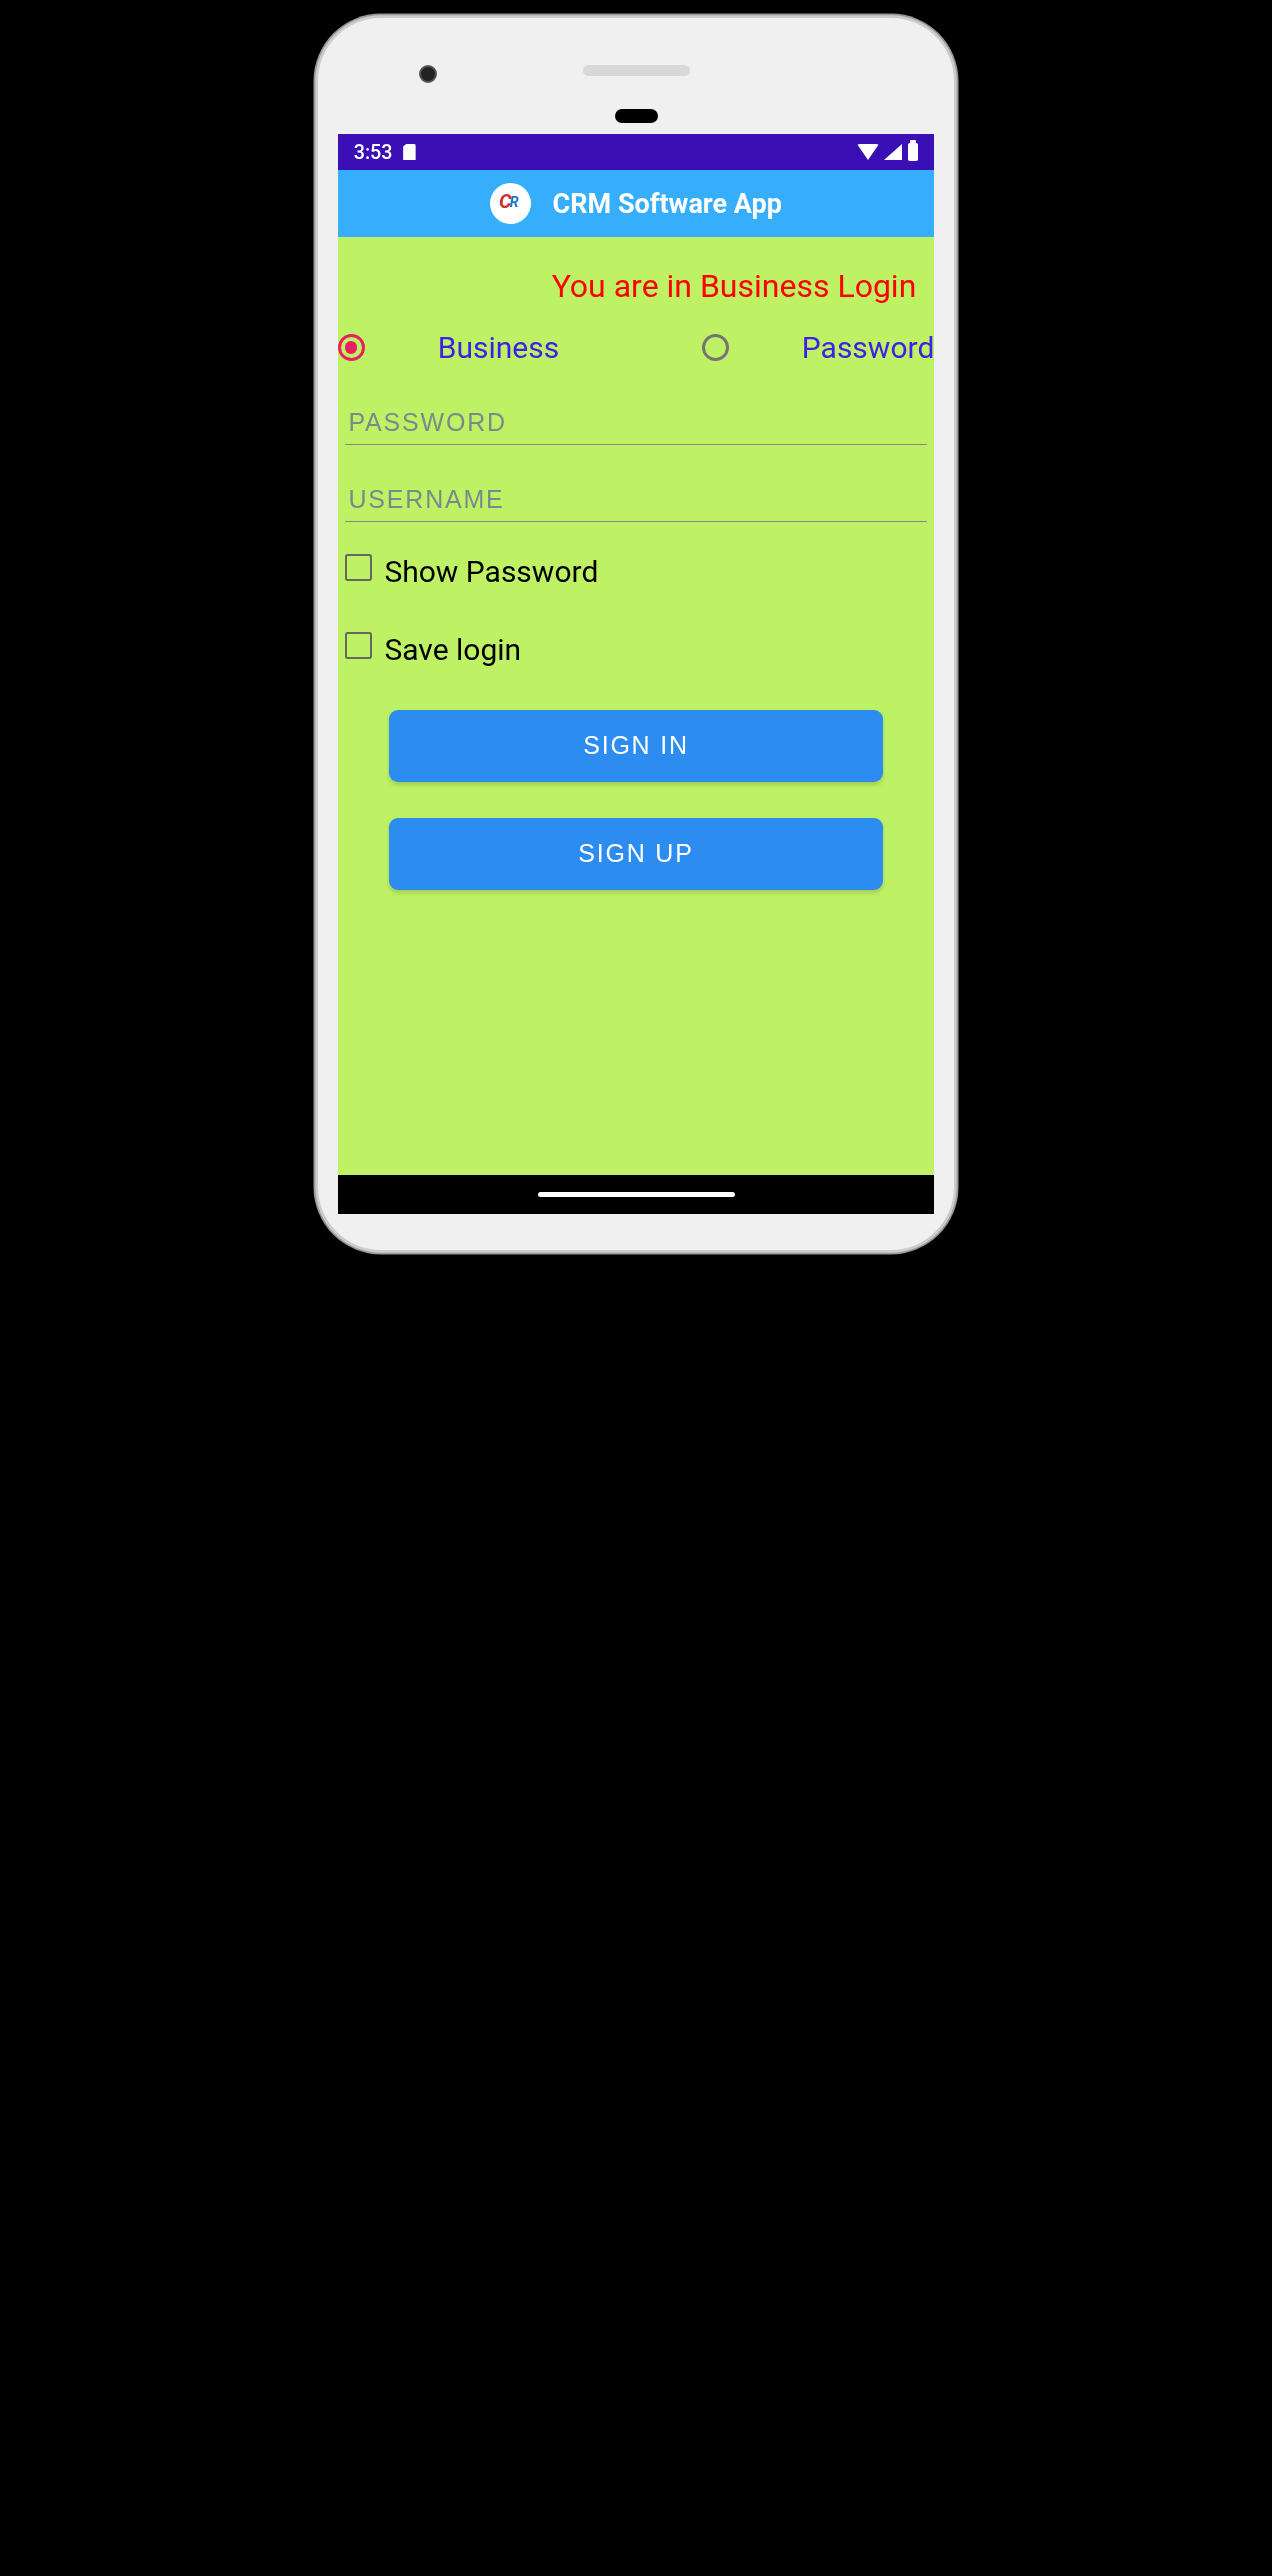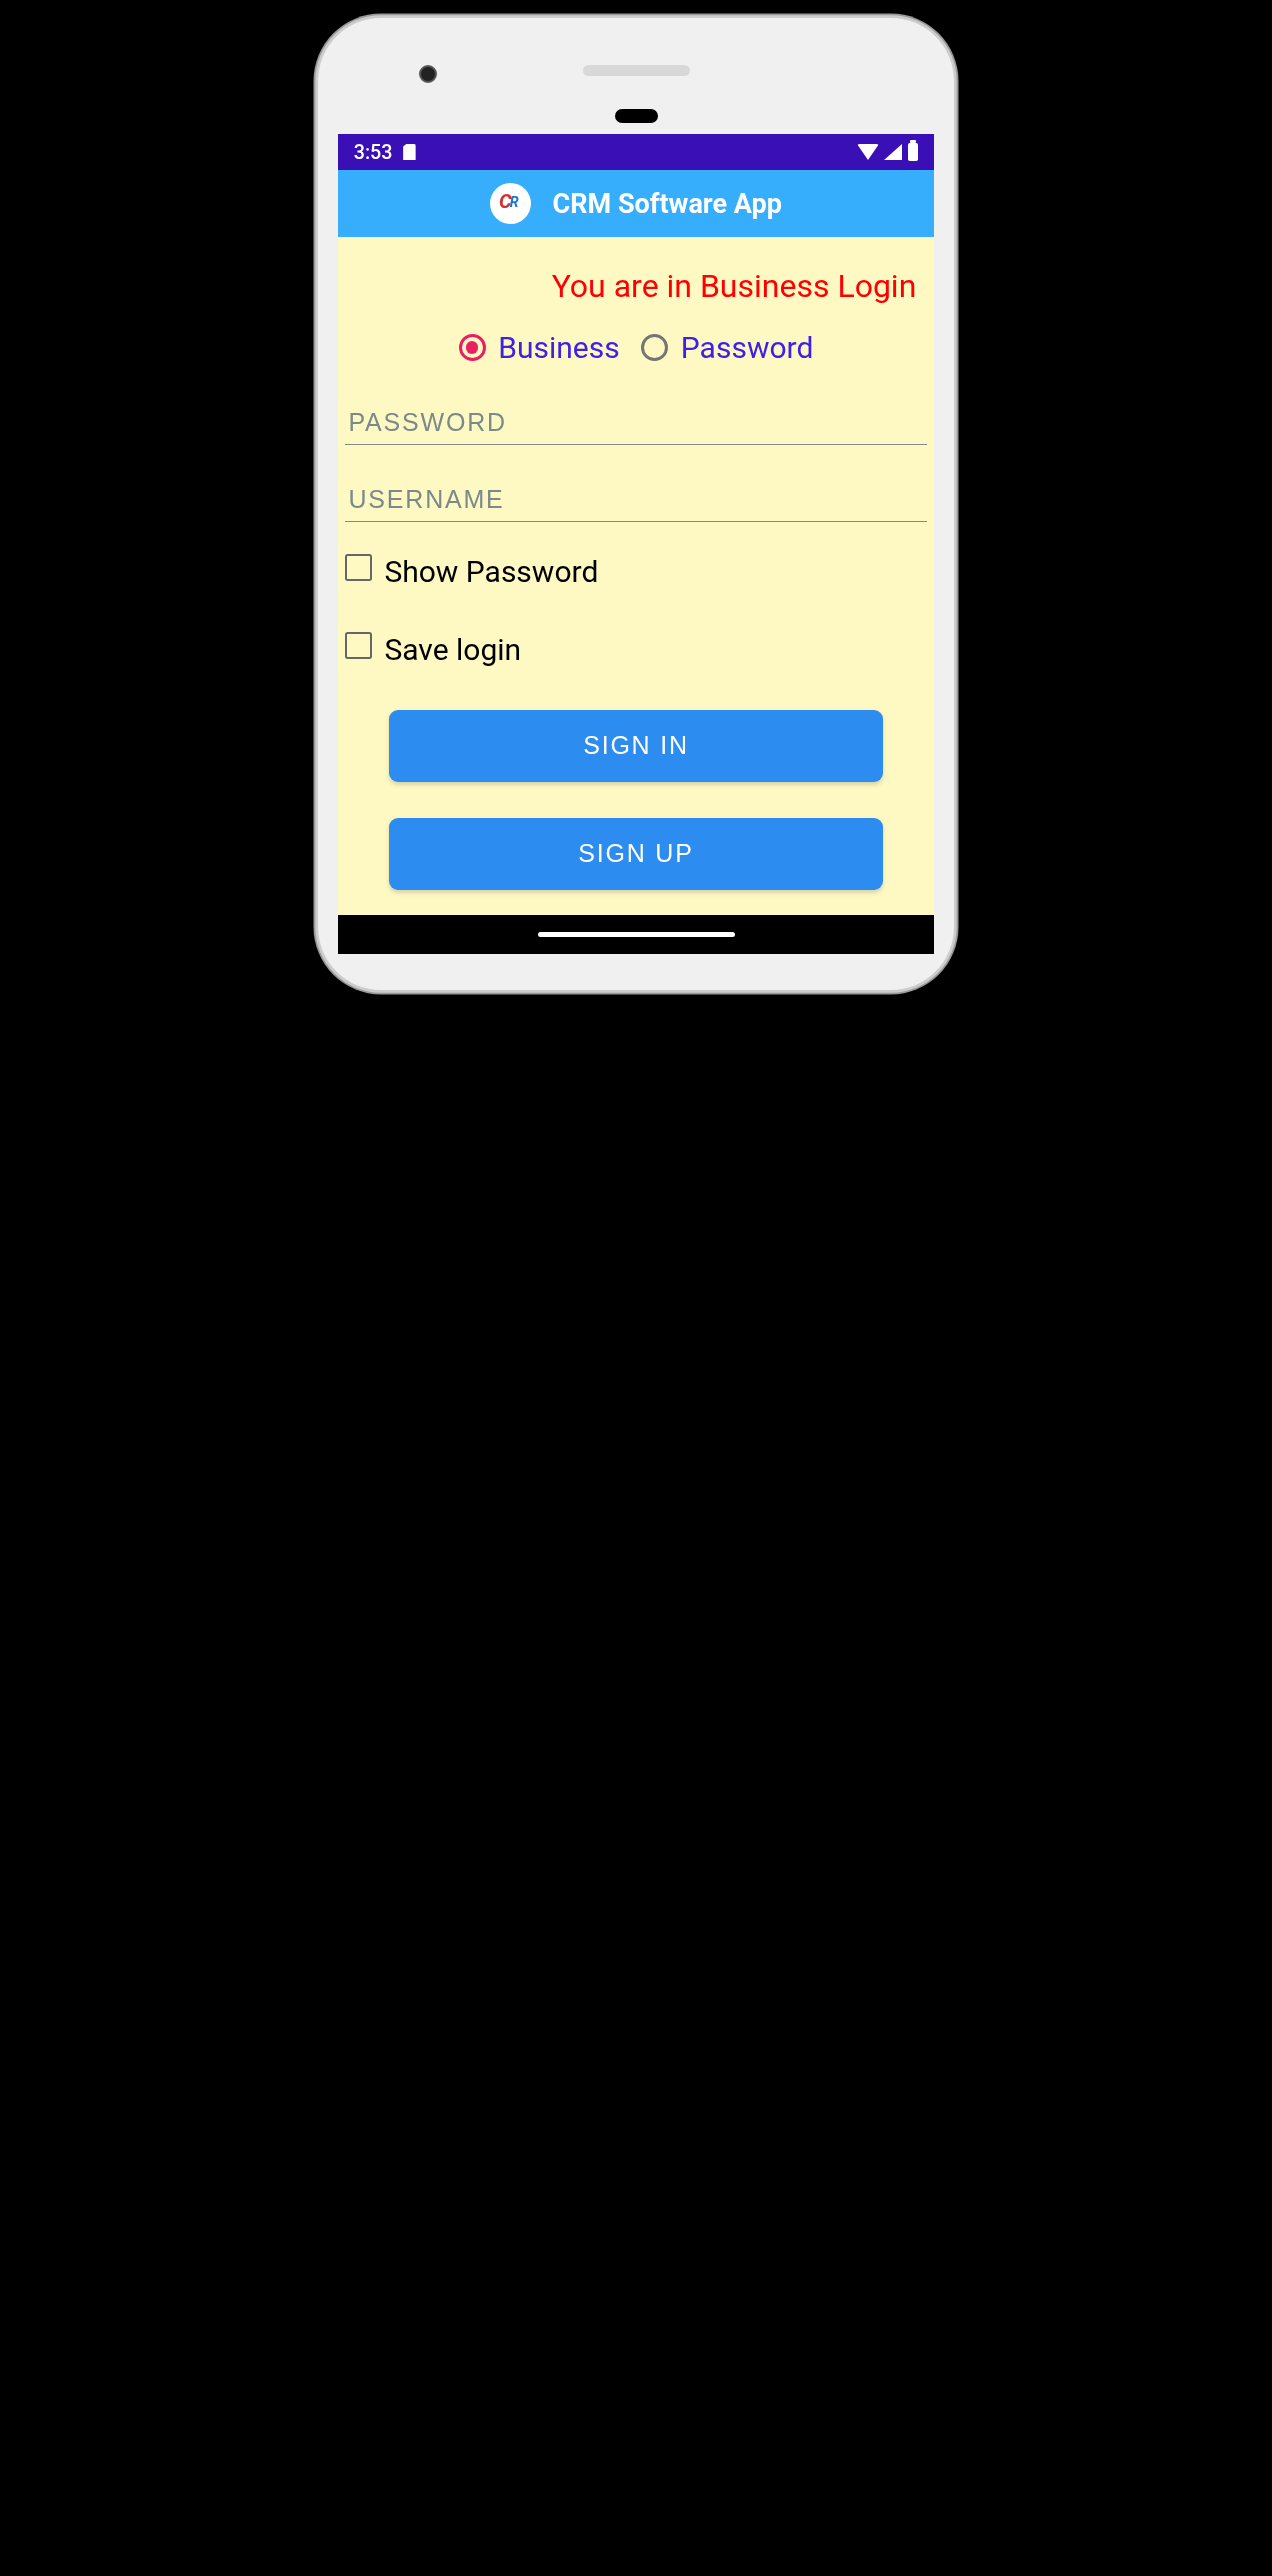--- a/index.html
+++ b/index.html
@@ -48,22 +48,22 @@
       position: absolute;
       top: 29px;
     }
     .pill {
       width: 43px;
       height: 14.3px;
       background: #000;
       border-radius: 9px;
     }
     .screen {
-      background: #fef9c3;
-      height: 820px;
+      background: #bef264;
+      height: 1080px;
       overflow: hidden;
       position: relative;
     }
     .status-bar {
       background: #3a0fb5;
       color: #fff;
       height: 36px;
       display: flex;
       align-items: center;
       justify-content: space-between;
@@ -103,21 +103,21 @@
     .app-title { color: #fff; font-size: 27px; font-weight: 700; }
     .heading {
       color: #f00;
       font-size: 32px;
       text-align: right;
       padding: 30px 18px 25px;
       font-weight: 400;
     }
     .radio-row {
       display: flex;
-      justify-content: center;
+      justify-content: space-between;
       align-items: center;
       gap: 7.2px;
       font-size: 30px;
       padding-bottom: 36px;
     }
     .radio {
       width: 27px;
       height: 27px;
       border-radius: 50%;
       border: 3.6px solid #757575;

